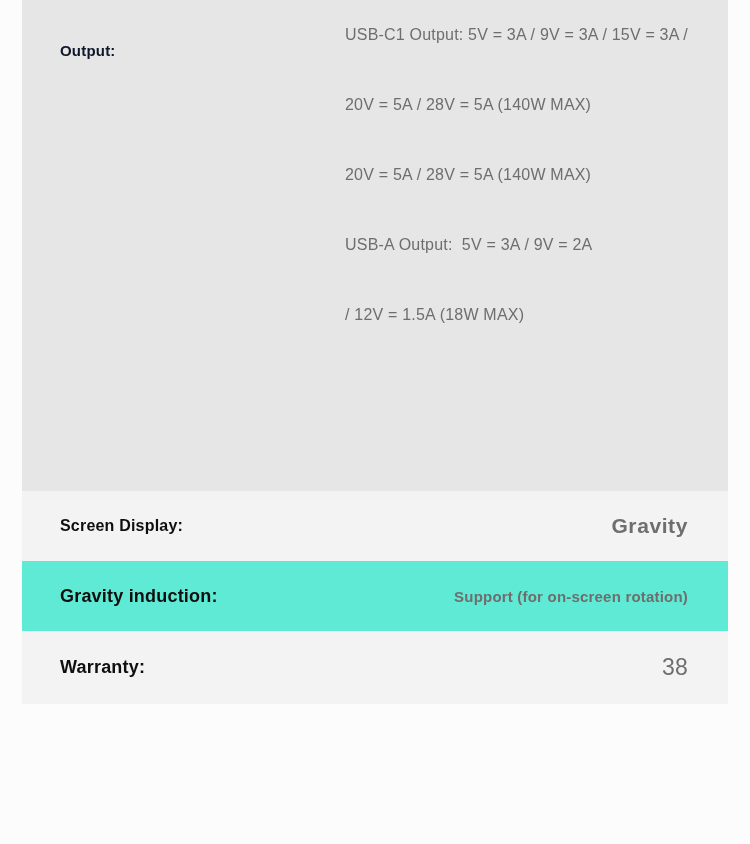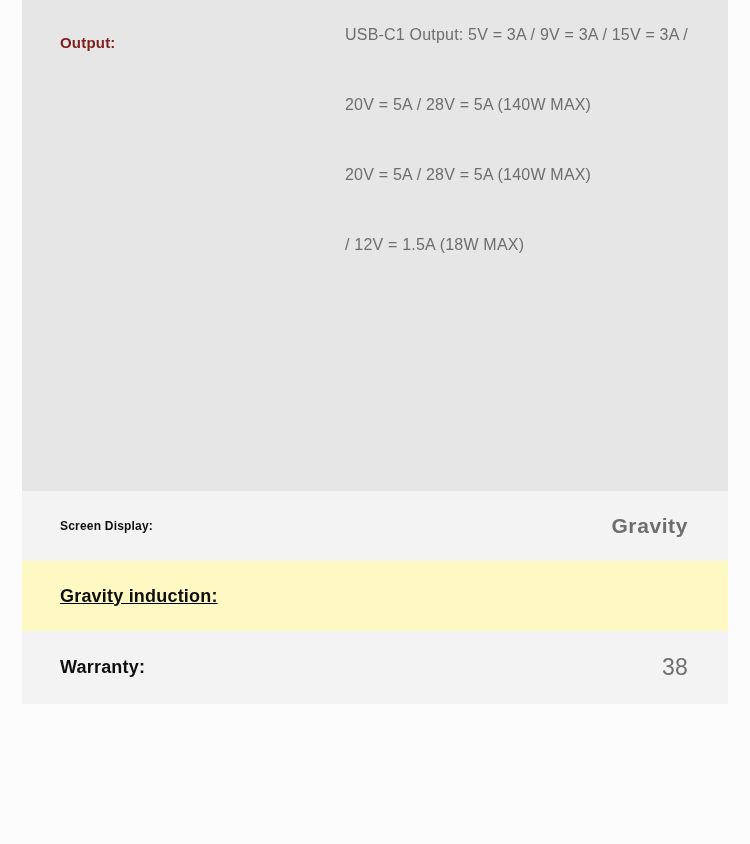--- a/index.html
+++ b/index.html
@@ -25,26 +25,26 @@
   
   .output-section {
     position: relative;
     width: 100%;
     height: 491px;
     background: #e6e6e6;
   }
   .output-label {
     position: absolute;
     left: 38px;
-    top: 8px;
+    top: 16px;
     height: 70px;
     line-height: 70px;
     font-size: 15px;
     font-weight: bold;
-    color: #7f1d1d;
+    color: #0f172a;
     letter-spacing: 0.2px;
   }
   .output-value {
     position: absolute;
     top: 0;
     right: 40px;
     text-align: left;
     color: #6e6e6e;
     font-size: 16px;
     letter-spacing: 0.2px;
@@ -57,31 +57,31 @@
 
   
   .spec-row {
     display: flex;
     justify-content: space-between;
     align-items: center;
     height: 70px;
     padding: 0 40px 0 38px;
   }
   .spec-row.row-light { background: #f3f3f3; }
-  .spec-row.row-gray  { background: #fef9c3; text-decoration: underline; }
+  .spec-row.row-gray  { background: #5eead4; }
   .spec-row.last      { height: 73px; gap: 36px; }
 
   .row-label {
     font-weight: bold;
     color: #0f0f0f;
     font-size: 18px;
     letter-spacing: 0.2px;
     white-space: pre;
   }
-  .row-label.small { font-size: 12px; }
+  .row-label.small { font-size: 16px; }
 
   .row-value {
     color: #6e6e6e;
     text-align: right;
     white-space: pre;
     letter-spacing: 0.2px;
   }
   .value-bold-lg   { font-weight: bold; font-size: 21px; letter-spacing: 0.6px; }
   .value-bold-sm   { font-weight: bold; font-size: 15px; }
   .value-regular   { font-weight: normal; font-size: 23px; }
@@ -91,31 +91,33 @@
 
 <div class="screen">
   <div class="sheet">
 
     <div class="output-section">
       <div class="output-label">Output:</div>
       <div class="output-value">
         <div class="output-line">USB-C1 Output: 5V = 3A / 9V = 3A / 15V = 3A /</div>
         <div class="output-line">20V = 5A / 28V = 5A (140W MAX)</div>
         <div class="output-line">20V = 5A / 28V = 5A (140W MAX)</div>
+        <div class="output-line">USB-A Output:  5V = 3A / 9V = 2A</div>
         <div class="output-line">/ 12V = 1.5A (18W MAX)</div>
       </div>
     </div>
 
     <div class="spec-row row-light">
       <div class="row-label small">Screen Display:</div>
       <div class="row-value value-bold-lg">Gravity</div>
     </div>
 
     <div class="spec-row row-gray">
       <div class="row-label">Gravity induction:</div>
+      <div class="row-value value-bold-sm">Support (for on-screen rotation)</div>
     </div>
 
 
 
     <div class="spec-row row-light last">
       <div class="row-label">Warranty:</div>
       <div class="row-value value-regular">38</div>
     </div>
 
   </div>

